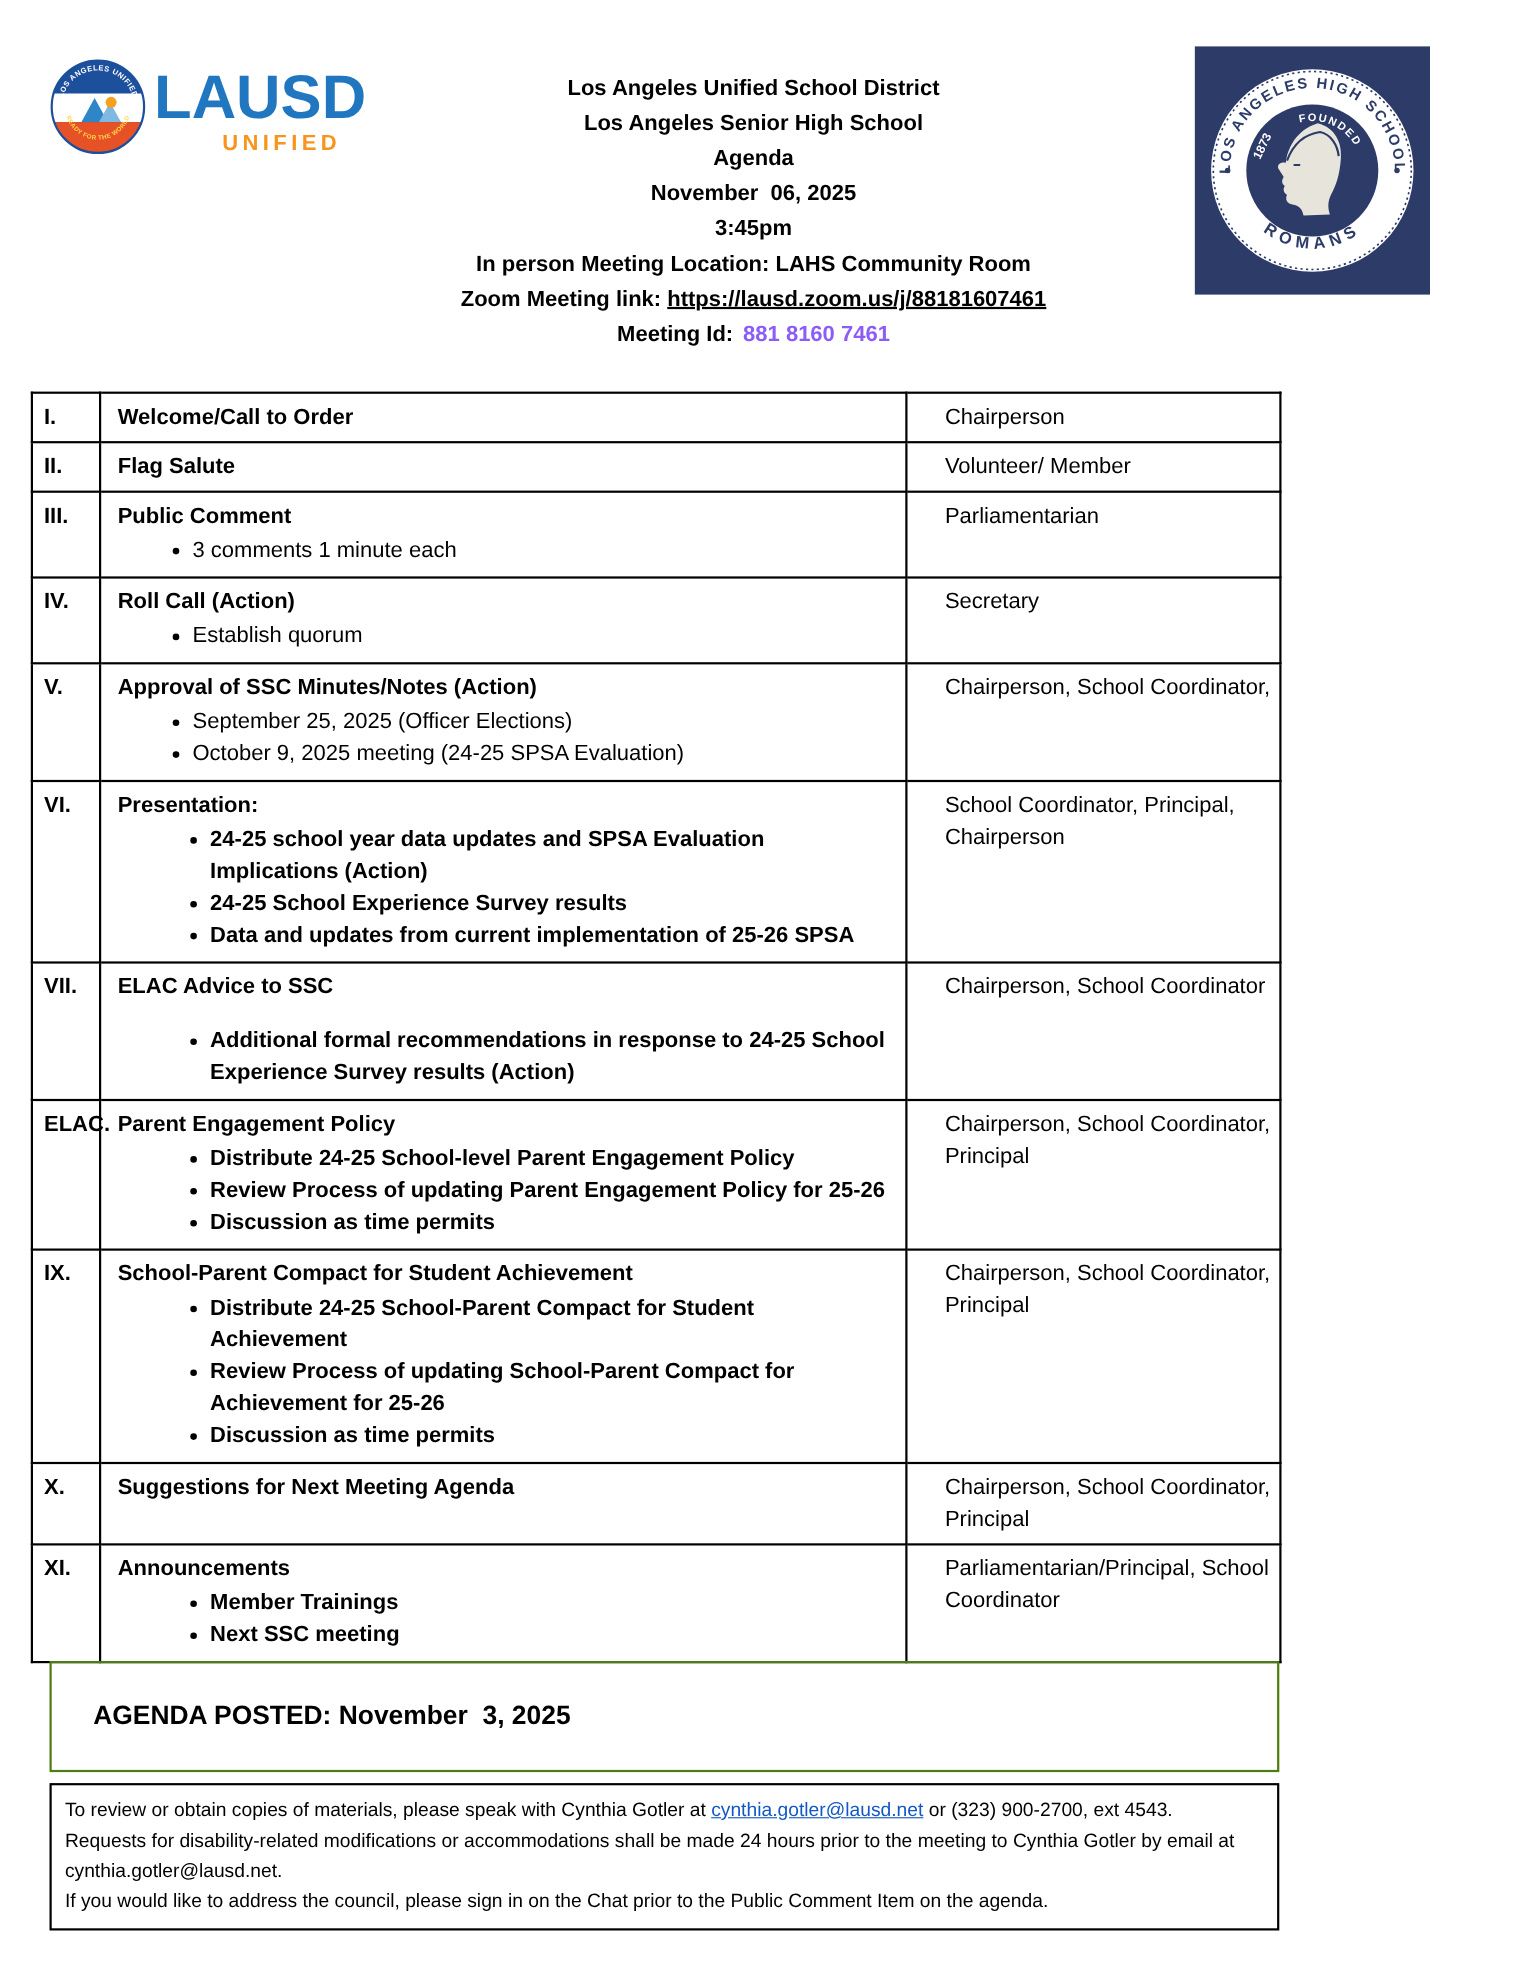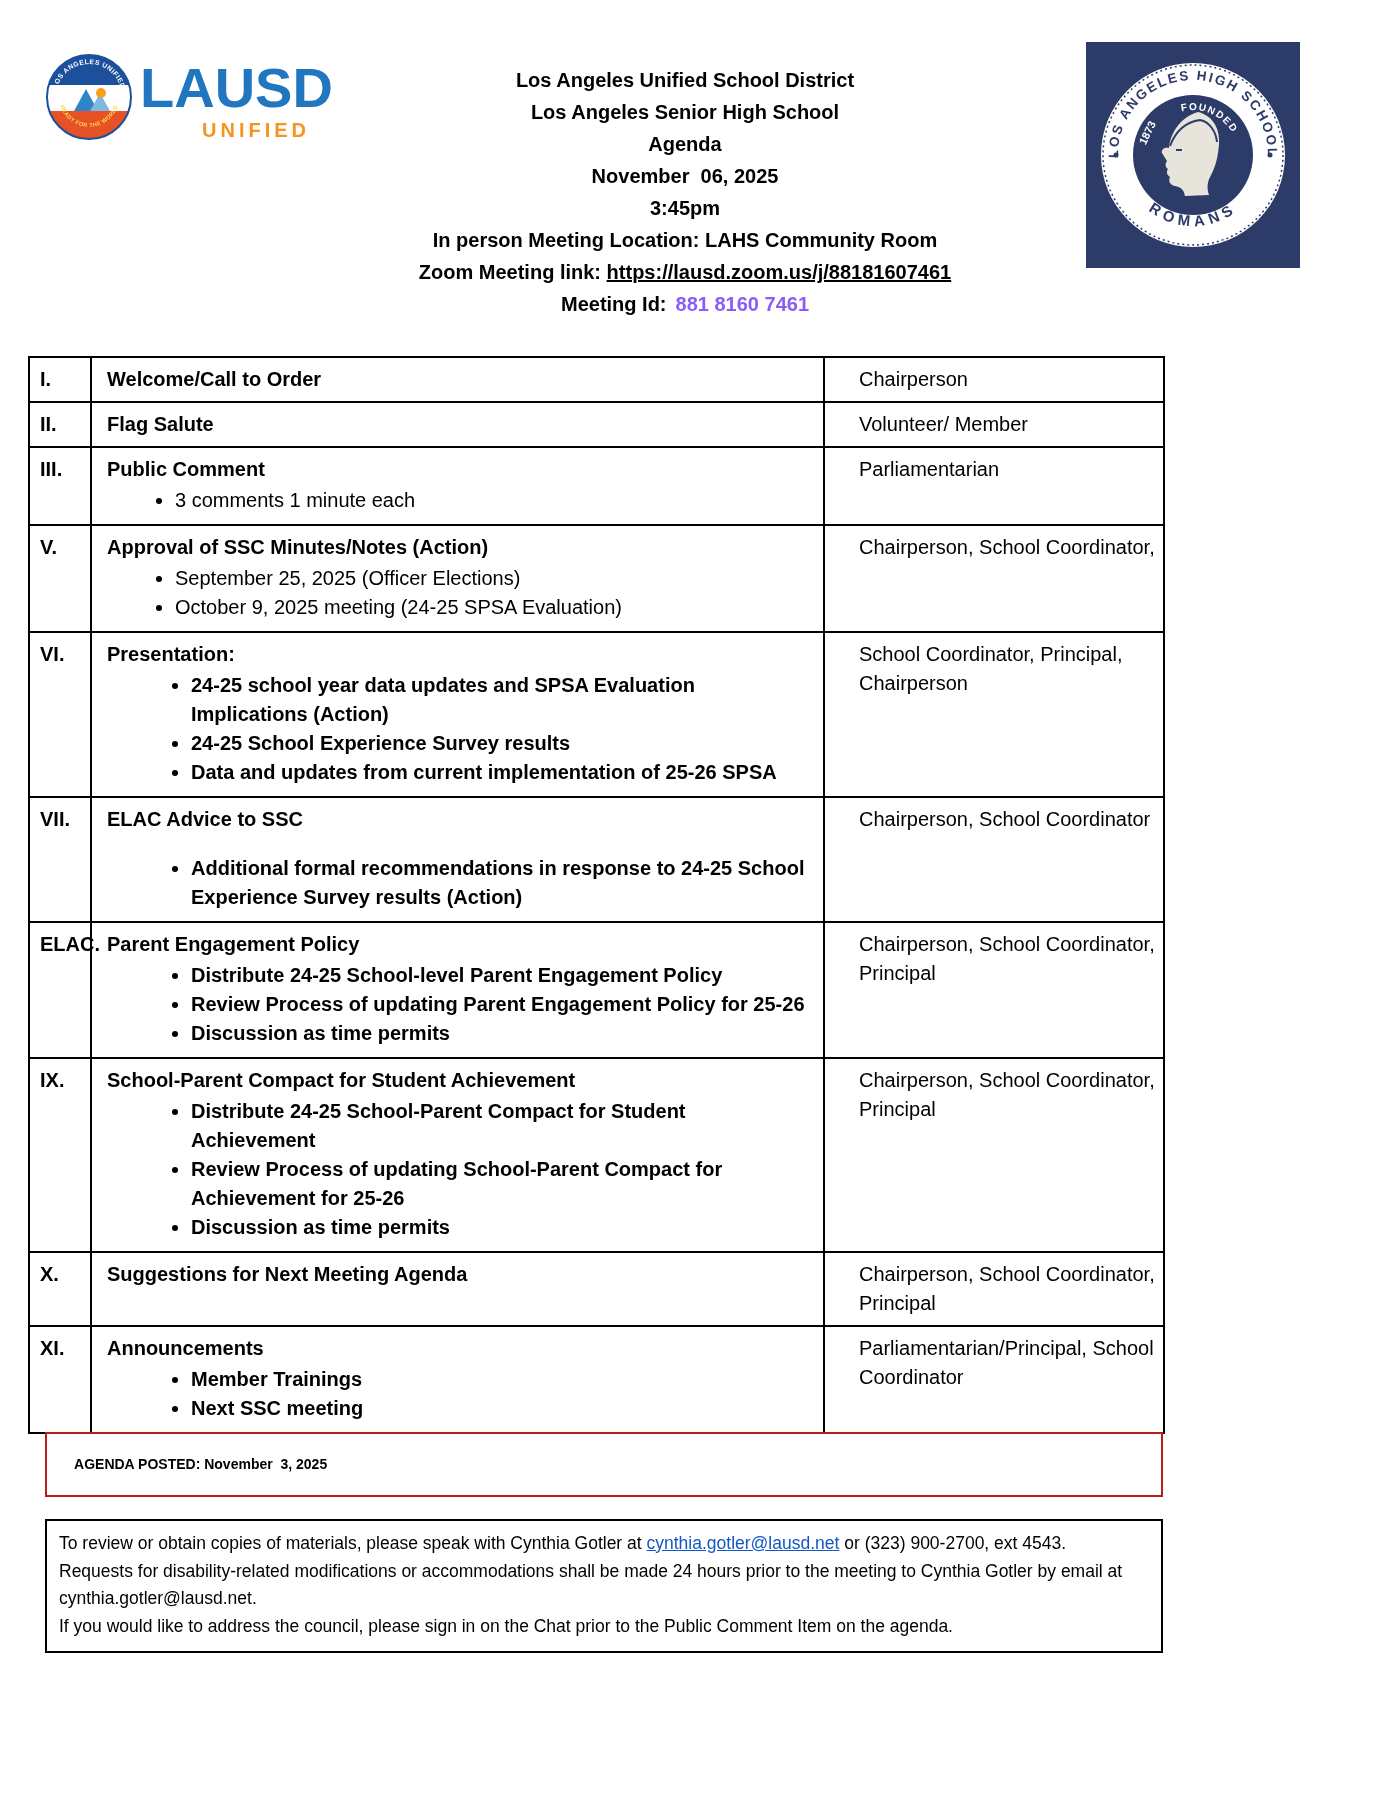--- a/index.html
+++ b/index.html
@@ -24,23 +24,23 @@
   td.col-num{font-weight:700;padding:7px 2px 7px 10px;line-height:29px;}
   td.col-content{padding:7px 10px 7px 15px;}
   td.col-resp{padding:7px 8px 7px 34px;line-height:29px;}
   .row-title{font-weight:700;line-height:29px;}
   ul.bullets{margin:2px 0 2px 0;padding-left:68px;}
   ul.bullets li{line-height:29px;}
   ul.bullets.bold{padding-left:84px;}
   ul.bullets.bold li{font-weight:700;}
   ul.bullets.gap{margin-top:20px;}
   
-  .posted-box{width:1118px;margin-left:45px;margin-top:-2px;border:2px solid #b91c1c;box-sizing:border-box;
-    padding:6px 10px 7px 12px;font-weight:700;font-size:14px;white-space:pre;}
-  .footer-box{width:1118px;margin-left:45px;margin-top:22px;border:2px solid #000;box-sizing:border-box;
+  .posted-box{width:1118px;margin-left:45px;margin-top:-2px;border:2px solid #4d7c0f;box-sizing:border-box;
+    padding:6px 10px 7px 12px;font-weight:700;font-size:24px;white-space:pre;}
+  .footer-box{width:1118px;margin-left:45px;margin-top:10px;border:2px solid #000;box-sizing:border-box;
     padding:9px 16px 11px 12px;font-size:17.5px;line-height:27.5px;}
   .footer-box p{margin:0;}
   .email-link{color:#1258c4;text-decoration:underline;cursor:pointer;}
 </style>
 </head>
 <body>
 
 <div class="page">
 
   <header class="header">
@@ -143,20 +143,30 @@
           <td class="col-num">III.</td>
           <td class="col-content">
             <div class="row-title">Public Comment</div>
             <ul class="bullets">
               <li>3 comments 1 minute each</li>
             </ul>
           </td>
           <td class="col-resp">Parliamentarian</td>
         </tr>
         <tr>
+          <td class="col-num">IV.</td>
+          <td class="col-content">
+            <div class="row-title">Roll Call (Action)</div>
+            <ul class="bullets">
+              <li>Establish quorum</li>
+            </ul>
+          </td>
+          <td class="col-resp">Secretary</td>
+        </tr>
+        <tr>
           <td class="col-num">V.</td>
           <td class="col-content">
             <div class="row-title">Approval of SSC Minutes/Notes (Action)</div>
             <ul class="bullets">
               <li>September 25, 2025 (Officer Elections)</li>
               <li>October 9, 2025 meeting (24-25 SPSA Evaluation)</li>
             </ul>
           </td>
           <td class="col-resp">Chairperson, School Coordinator,</td>
         </tr>

